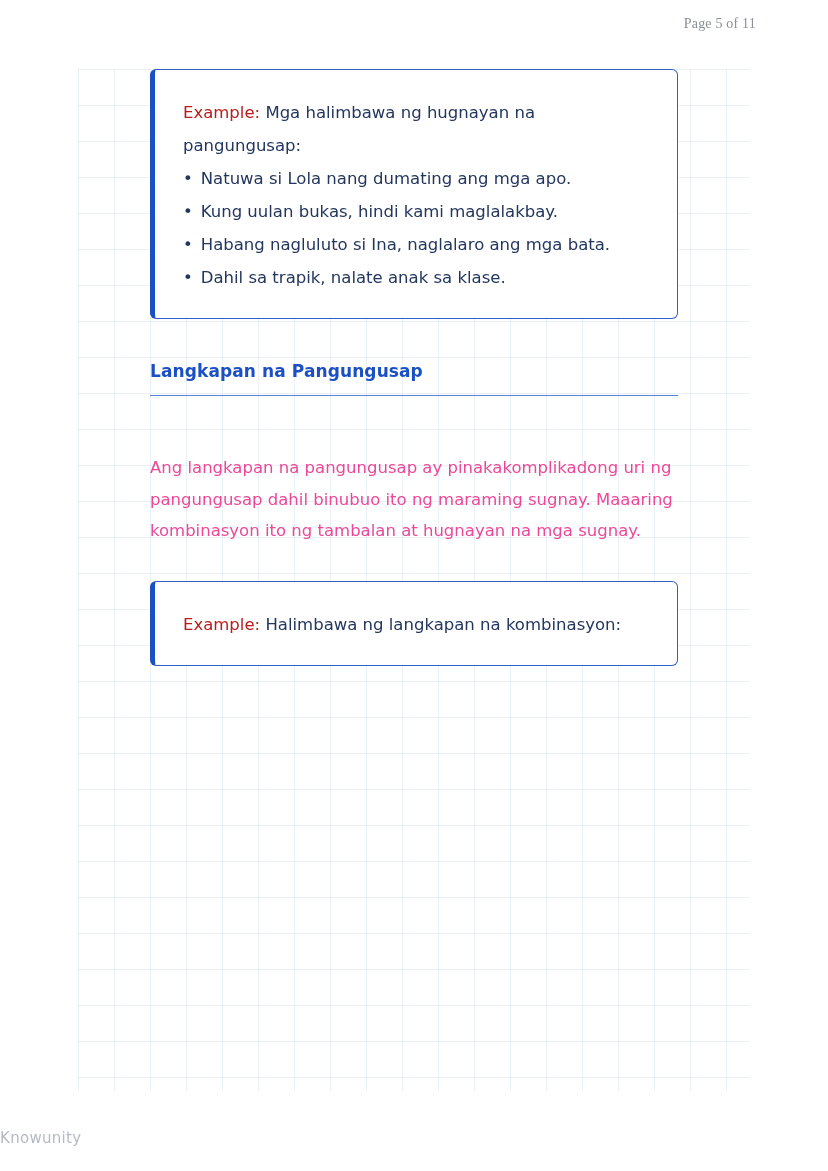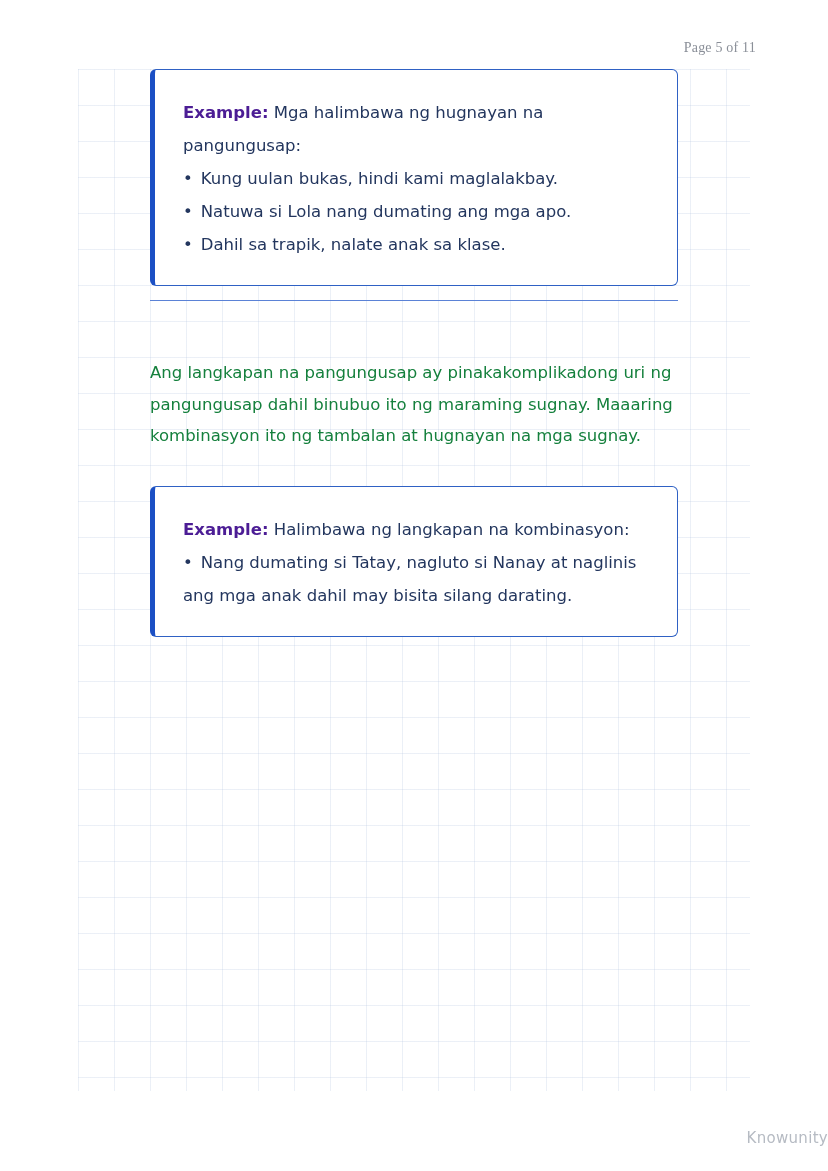--- a/index.html
+++ b/index.html
@@ -11,21 +11,21 @@
     height: 1171px;
     background: #ffffff;
     font-family: "DejaVu Sans", sans-serif;
     color: #1f3a68;
     position: relative;
     overflow: hidden;
   }
 
   .page-number {
     position: absolute;
-    top: 40px;
+    top: 16px;
     right: 72px;
     font-family: "Liberation Serif", serif;
     font-size: 14px;
     color: #8a8f98;
     letter-spacing: 0.2px;
   }
 
   .grid-area {
     position: absolute;
     left: 78px;
@@ -57,22 +57,22 @@
 
   .callout p {
     margin: 0;
     font-size: 16.5px;
     line-height: 33px;
     color: #23365e;
     font-weight: 400;
   }
 
   .callout .lead {
-    color: #4c1d95;
-    font-weight: 700;
+    color: #b91c1c;
+    font-weight: 400;
   }
 
   .bullets {
     margin: 0;
     padding: 0;
     list-style: none;
   }
   .bullets li {
     font-size: 16.5px;
     line-height: 33px;
@@ -94,66 +94,65 @@
     margin-top: 14px;
     height: 1px;
     background: #5b82d6;
     width: 100%;
   }
 
   .body-text {
     margin: 30px 0 0 0;
     font-size: 16.5px;
     line-height: 31.5px;
-    color: #15803d;
+    color: #ec4899;
   }
 
   .spacer-24 { height: 26px; }
   .spacer-34 { height: 34px; }
 
   .footer {
     position: absolute;
     left: 0;
     right: 0;
     bottom: 24px;
-    text-align: right;
+    text-align: left;
     font-size: 15px;
     color: #b6bbc3;
     letter-spacing: 0.3px;
   }
 </style>
 </head>
 <body>
 
 <div class="page-number">Page 5 of 11</div>
 
 <div class="grid-area"></div>
 
 <div class="content">
 
   <div class="callout">
     <p><span class="lead">Example:</span><span> Mga halimbawa ng hugnayan na pangungusap:</span></p>
     <ul class="bullets">
+      <li>Natuwa si Lola nang dumating ang mga apo.</li>
       <li>Kung uulan bukas, hindi kami maglalakbay.</li>
-      <li>Natuwa si Lola nang dumating ang mga apo.</li>
+      <li>Habang nagluluto si Ina, naglalaro ang mga bata.</li>
       <li>Dahil sa trapik, nalate anak sa klase.</li>
     </ul>
   </div>
 
+  <h2 class="section-title">Langkapan na Pangungusap</h2>
   <div class="section-rule"></div>
 
   <div class="spacer-24"></div>
 
 
   <p class="body-text">Ang langkapan na pangungusap ay pinakakomplikadong uri ng pangungusap dahil binubuo ito ng maraming sugnay. Maaaring kombinasyon ito ng tambalan at hugnayan na mga sugnay.</p>
 
   <div class="spacer-34"></div>
 
   <div class="callout">
     <p><span class="lead">Example:</span><span> Halimbawa ng langkapan na kombinasyon:</span></p>
-    <ul class="bullets">
-      <li>Nang dumating si Tatay, nagluto si Nanay at naglinis ang mga anak dahil may bisita silang darating.</li>
-    </ul>
   </div>
 
 </div>
 
 <div class="footer">Knowunity</div>
 
 </body></html>

